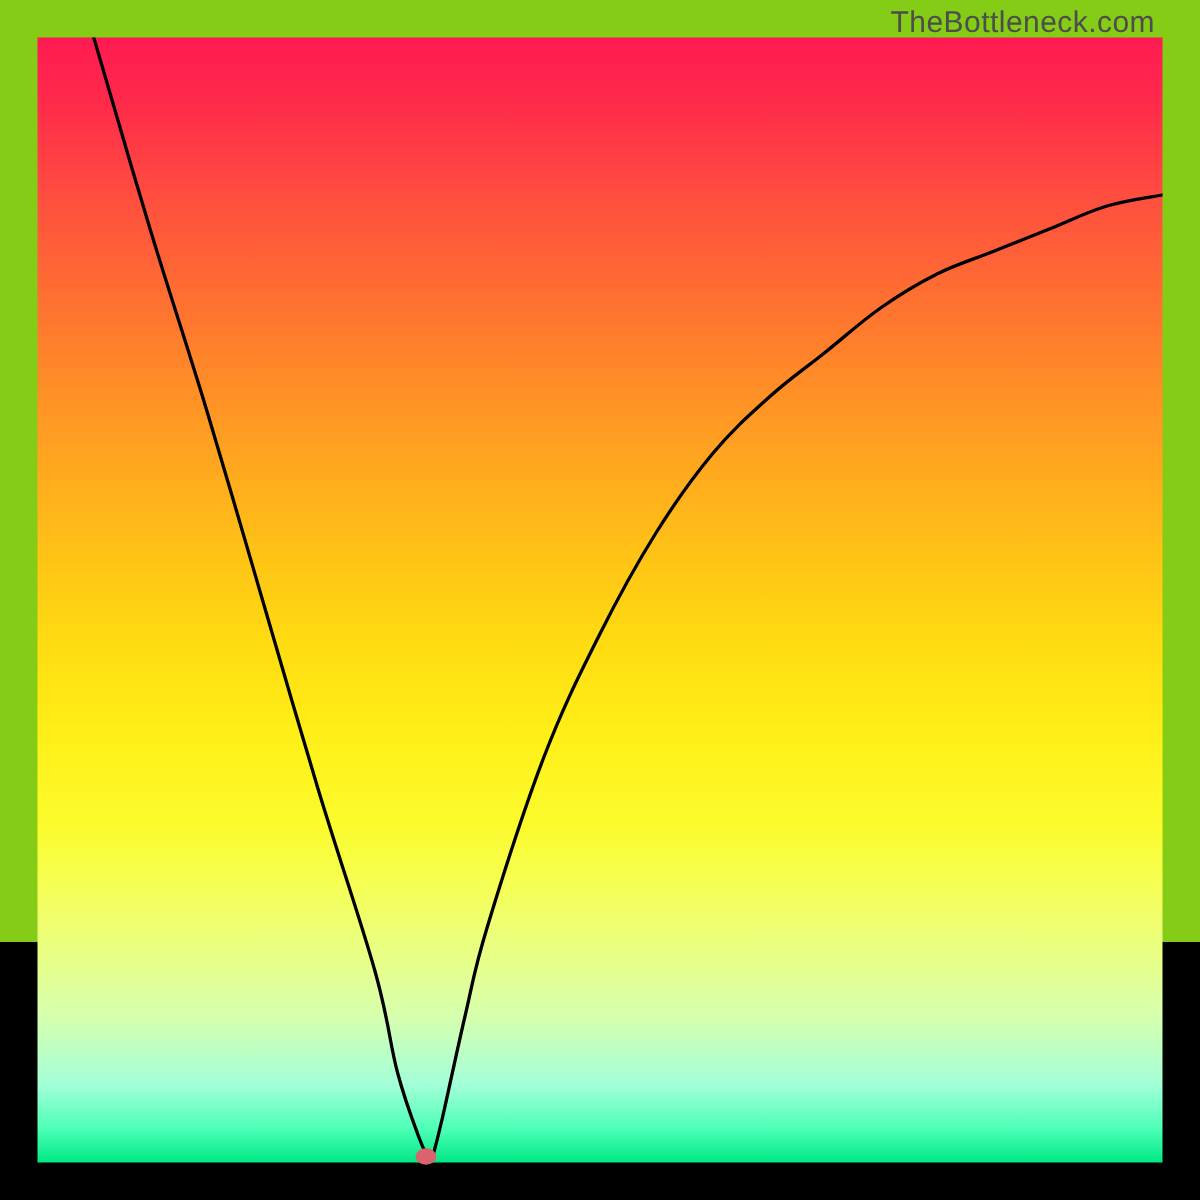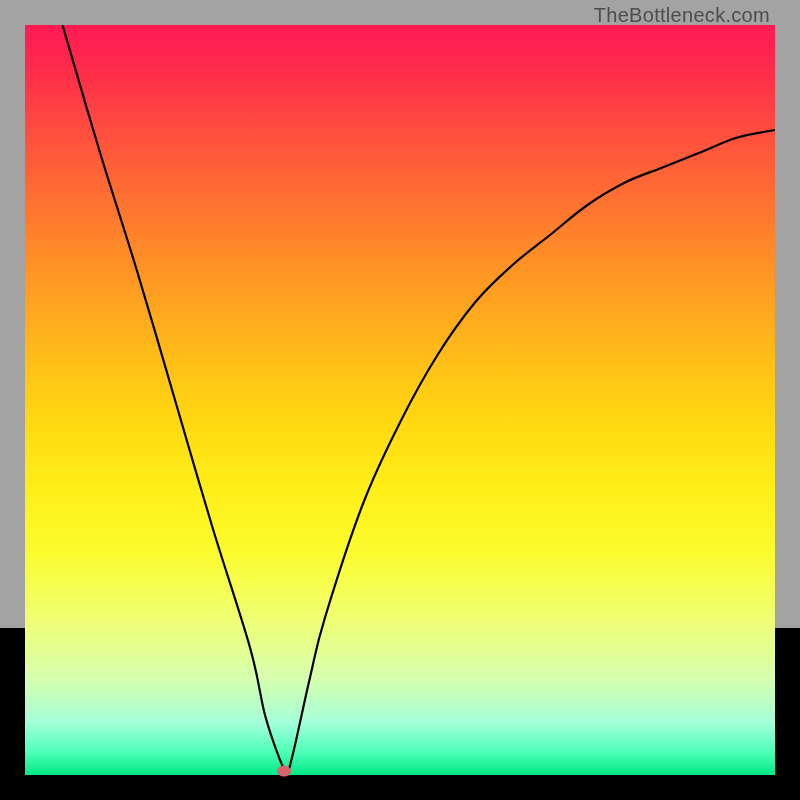--- a/index.html
+++ b/index.html
@@ -7,21 +7,21 @@
     padding: 0;
     width: 800px;
     height: 800px;
     background: #000;
     font-family: Arial, Helvetica, sans-serif;
   }
   .frame {
     position: relative;
     width: 800px;
     height: 628px;
-    background: #a3a3a3;
+    background: #84cc16;
   }
   .plot-area {
     position: absolute;
     left: 25px;
     top: 25px;
     width: 750px;
     height: 750px;
     background: linear-gradient(to bottom,
       #ff1a52 0%,
       #ff2b4a 6%,

